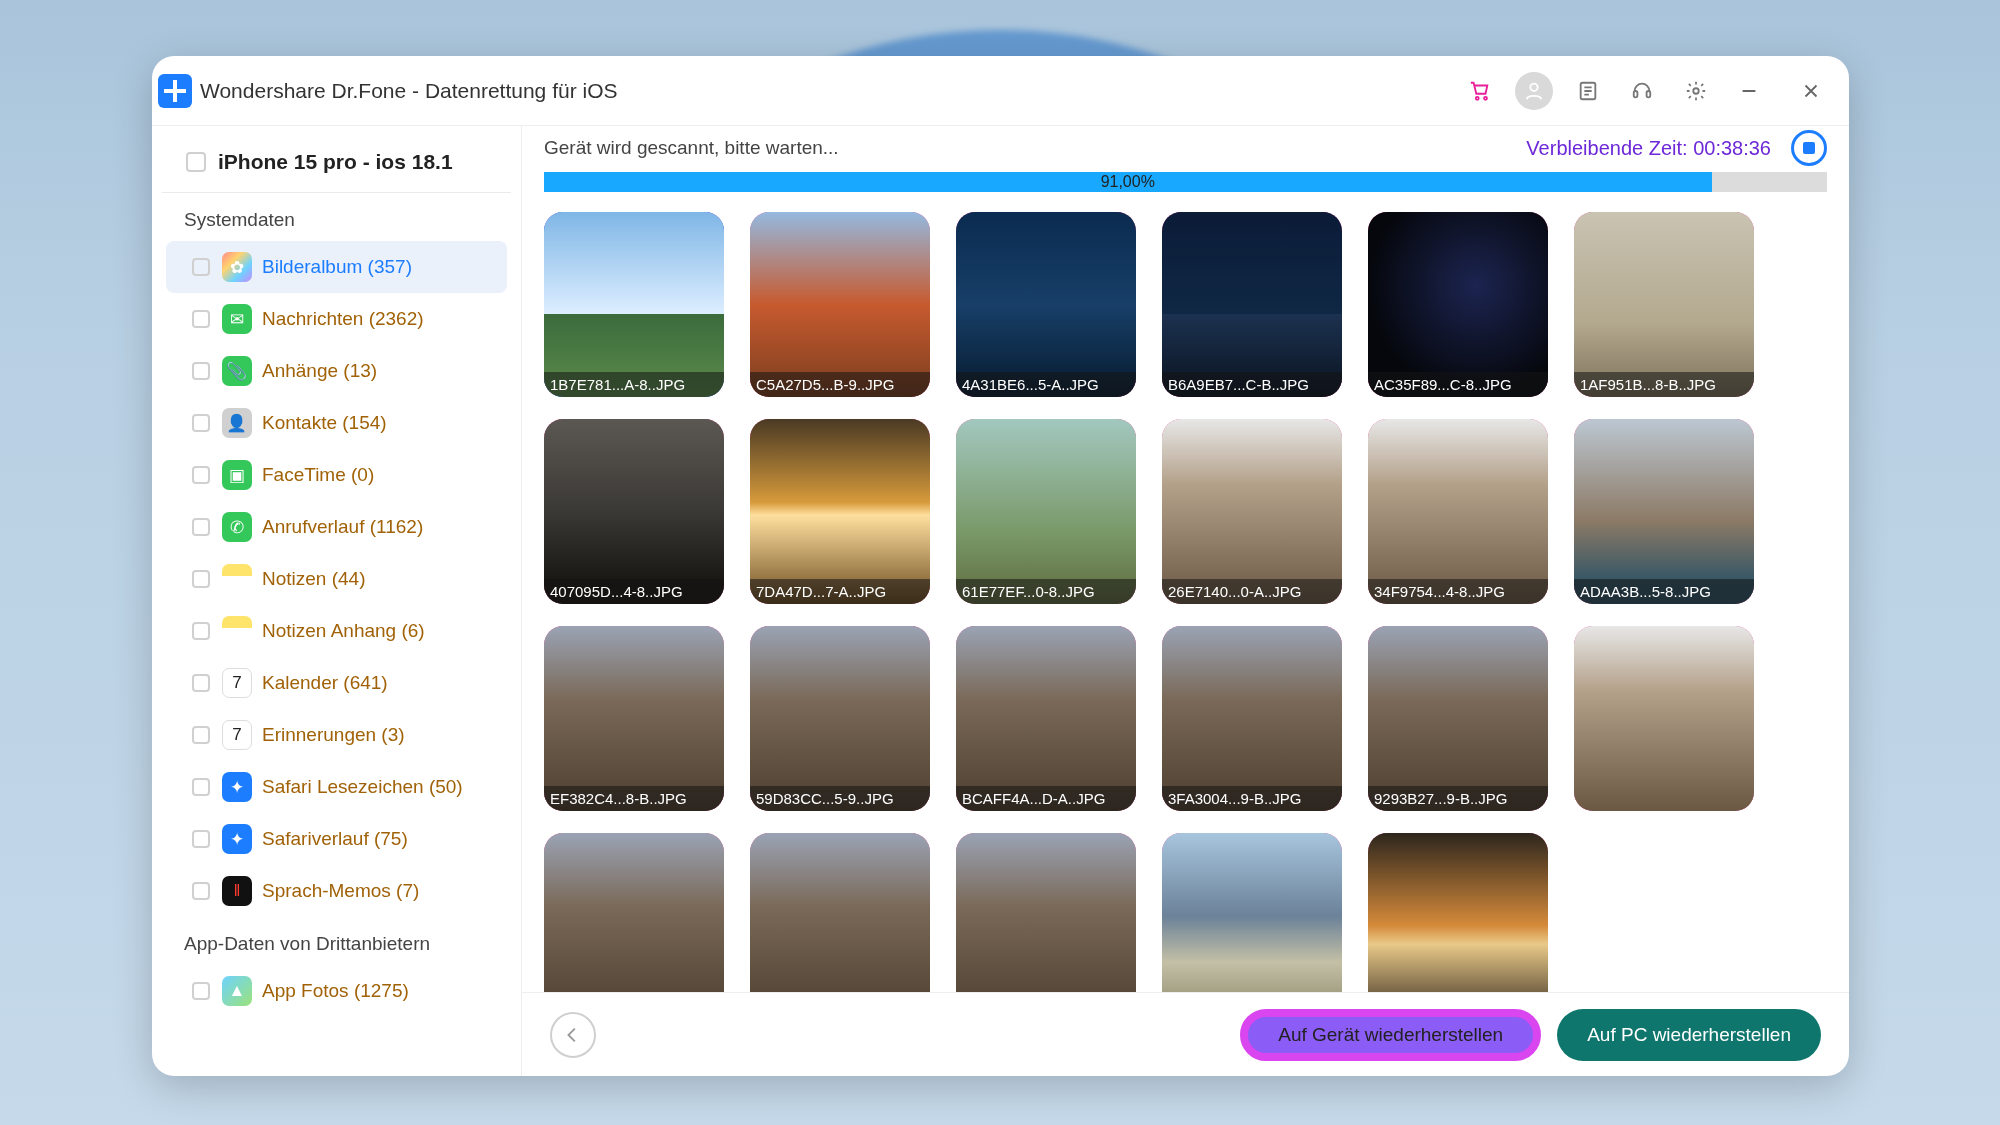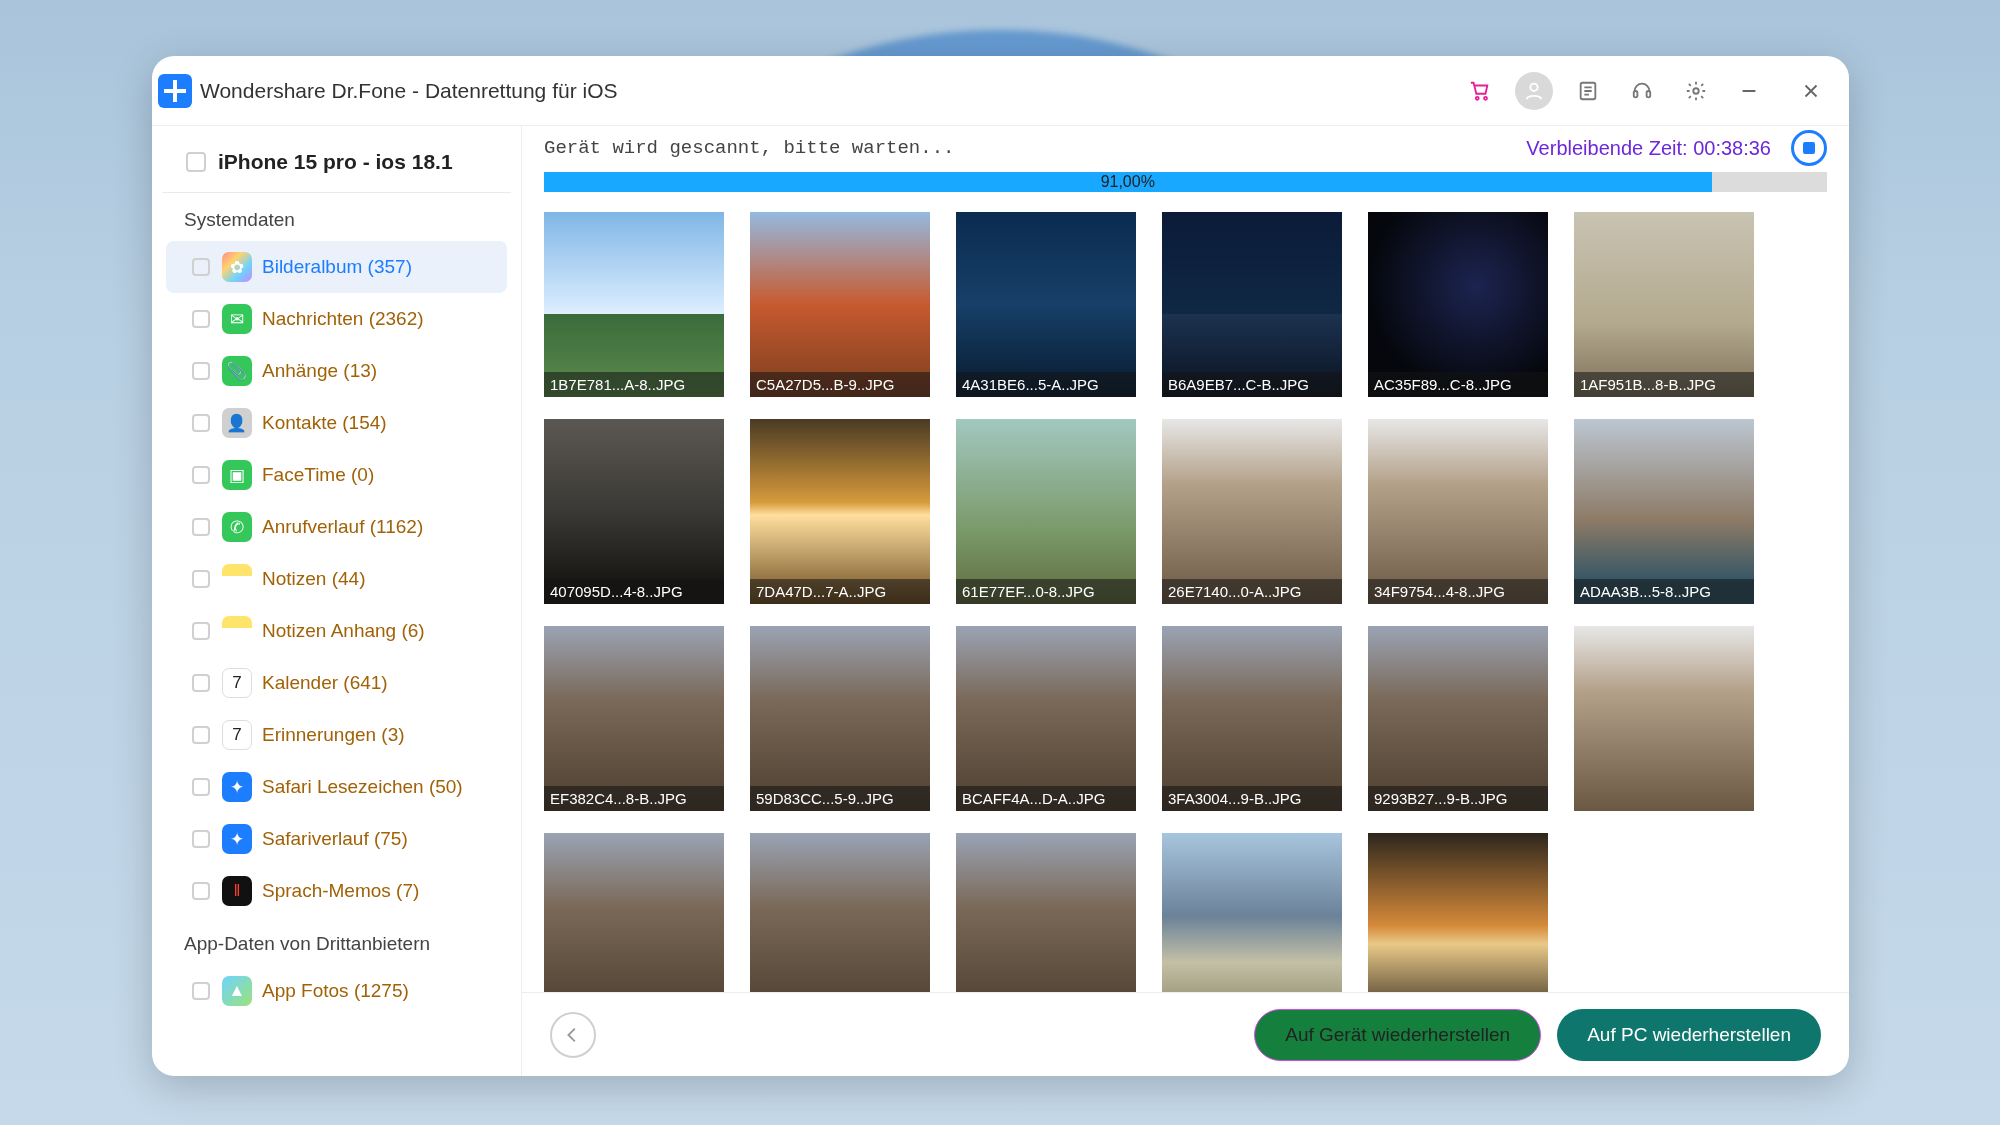--- a/index.html
+++ b/index.html
@@ -118,21 +118,21 @@
   .cat-label { font-size: 19px; color:#a16207; }
   .cat.selected .cat-label { color:#1d7dff; }
   .main {
     flex:1; display:flex; flex-direction:column; min-width:0;
   }
   .scan-row {
     padding: 4px 22px 0 22px;
     display:flex; align-items:center;
     gap: 20px;
   }
-  .scan-text { font-size:19px; color:#444; flex:0 0 auto;font-family:Liberation Mono, monospace; }
+  .scan-text { font-size:19px; color:#444; flex:0 0 auto; }
   .scan-time { margin-left:auto; font-size:20px; color:#6d28d9; }
   .stop-btn {
     width:36px; height:36px; border-radius:50%;
     border: 3px solid #1d7dff;
     display:flex; align-items:center; justify-content:center;
     cursor:pointer;
   }
   .stop-btn::after { content:''; width:12px; height:12px; background:#1d7dff; border-radius:2px; }
   .progress-wrap {
     margin: 6px 22px 10px 22px;
@@ -154,20 +154,21 @@
     grid-auto-rows: 185px;
     column-gap: 26px;
     row-gap: 22px;
     align-content: start;
   }
   .thumb {
     position:relative;
     background:#ec4899;
     cursor:pointer;
     overflow:hidden;
+    border-radius:19px;
   }
   .thumb.selected { outline: 4px solid #1d7dff; outline-offset:-4px; }
   .thumb .fn {
     position:absolute; left:0; right:0; bottom:0;
     background: rgba(20,20,20,0.55);
     color:#fff; font-size:15px;
     padding: 4px 6px;
     white-space:nowrap; overflow:hidden; text-overflow:ellipsis;
   }
   .thumb-img { position:absolute; inset:0; }
@@ -186,21 +187,21 @@
     cursor:pointer;
   }
   .spacer { flex:1; }
   .pill-btn {
     height: 52px; padding: 0 30px;
     border-radius: 28px;
     font-size: 19px;
     display:flex; align-items:center; justify-content:center;
     cursor:pointer;
   }
-  .pill-outline { border: 1px solid #d946ef; color:#222; background:#15803d; }
+  .pill-outline { border: 8px solid #d946ef; color:#222; background:#8b5cf6; }
   .pill-primary { background:#0f766e; color:#fff; }
   
   .sky      { background: linear-gradient(#7fb6e6 0%, #ddeeff 55%, #3b6b3b 55%, #5c8c4c 100%); }
   .brick    { background: linear-gradient(#95b9df 0%, #c75a2f 50%, #7a3e1e 100%); }
   .peak     { background: linear-gradient(#a7c5dd 0%, #6b8299 45%, #c4c0a6 70%, #8a8668 100%); }
   .seadusk  { background: linear-gradient(#0b2b50 0%, #173f68 50%, #071a2e 100%); }
   .citynite { background: linear-gradient(#0b1b38 0%, #0f2844 55%, #1c3250 55%, #0a1220 100%); }
   .dark     { background: radial-gradient(circle at 60% 40%, #1c2450 0%, #05070c 70%); }
   .mist     { background: linear-gradient(#c9c3b2 0%, #b3a98e 60%, #7e725a 100%); }
   .dusk     { background: linear-gradient(#5b5853 0%, #3b3935 50%, #171512 90%); }

